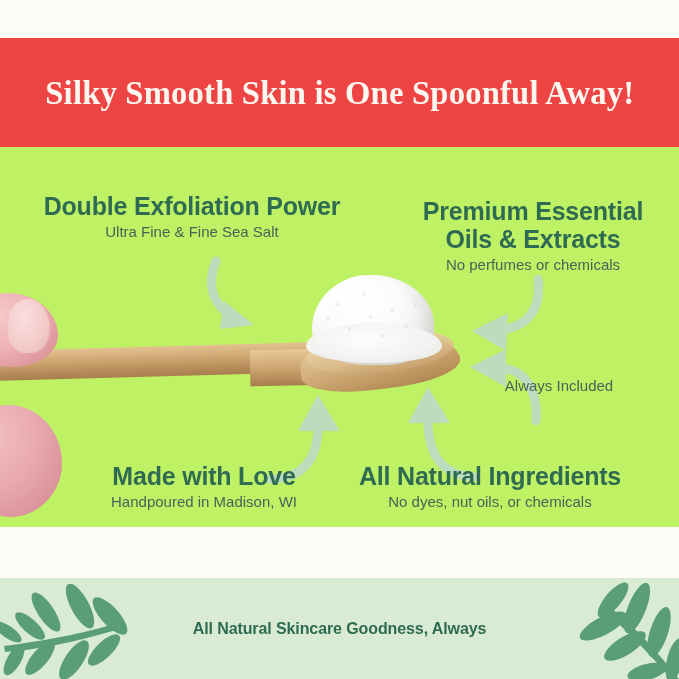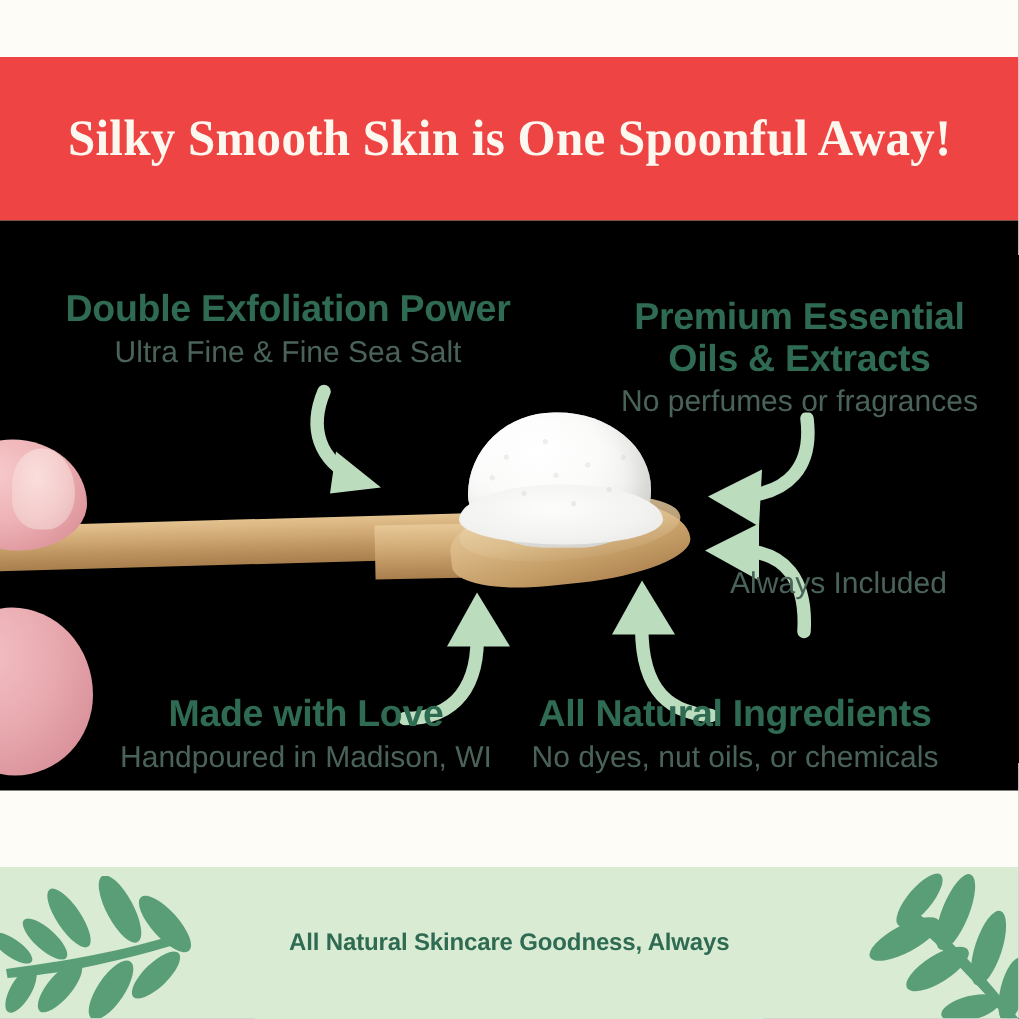--- a/index.html
+++ b/index.html
@@ -41,21 +41,21 @@
     transform: scaleX(0.96);
   }
 
   
   .middle {
     position: absolute;
     left: 0;
     top: 147px;
     width: 679px;
     height: 380px;
-    background: #000000;
+    background: #bef264;
   }
 
   
   .product-stage {
     position: absolute;
     left: 0;
     top: 0;
     width: 679px;
     height: 431px;
     pointer-events: none;
@@ -196,21 +196,21 @@
     font-weight: bold;
     line-height: 1.12;
     letter-spacing: -0.2px;
     white-space: nowrap;
   }
   .feature-title.two-line {
     white-space: normal;
   }
   .feature-sub {
     color: #4a6358;
-    font-size: 20px;
+    font-size: 15px;
     line-height: 1.25;
     margin-top: 3px;
     white-space: nowrap;
   }
 
   #feature-0 { left: 18px;  top: 45px;  width: 348px; }
   #feature-1 { left: 402px; top: 50px;  width: 262px; }
   #feature-2 { left: 448px; top: 227px; width: 222px; }
   #feature-3 { left: 78px;  top: 315px; width: 252px; }
   #feature-4 { left: 330px; top: 315px; width: 320px; }
@@ -298,21 +298,21 @@
       <path d="M16 40 L 36 4 L 58 40 Z" fill="#bcdcbe"></path>
     </svg>
 
     <div class="feature" id="feature-0">
       <div class="feature-title">Double Exfoliation Power</div>
       <div class="feature-sub">Ultra Fine &amp; Fine Sea Salt</div>
     </div>
 
     <div class="feature" id="feature-1">
       <div class="feature-title two-line">Premium Essential Oils &amp; Extracts</div>
-      <div class="feature-sub">No perfumes or fragrances</div>
+      <div class="feature-sub">No perfumes or chemicals</div>
     </div>
 
     <div class="feature" id="feature-2">
       <div class="feature-sub">Always Included</div>
     </div>
 
     <div class="feature" id="feature-3">
       <div class="feature-title">Made with Love</div>
       <div class="feature-sub">Handpoured in Madison, WI</div>
     </div>

